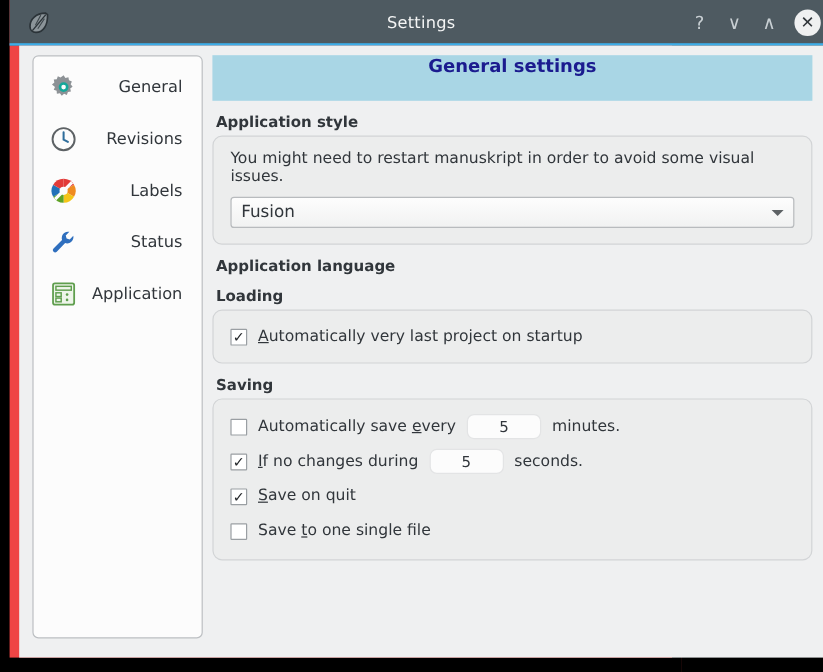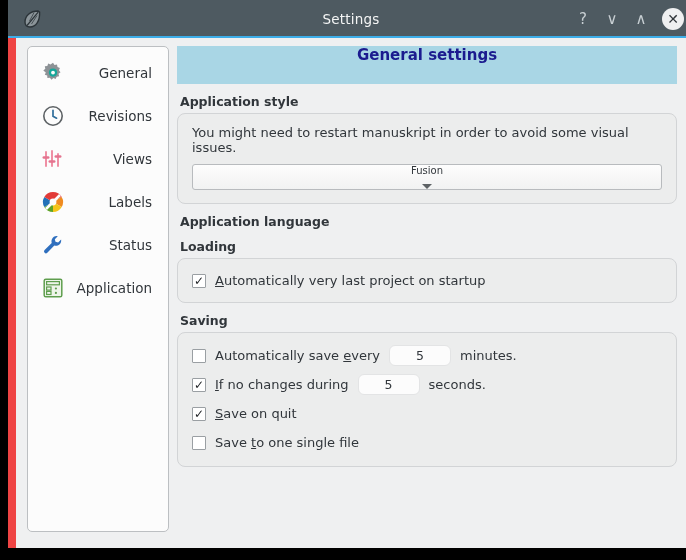--- a/index.html
+++ b/index.html
@@ -180,24 +180,23 @@
   .combo {
     box-sizing: border-box;
     height: 26px;
     width: 100%;
     background: linear-gradient(#fdfdfd, #f1f2f2);
     border: 1px solid #b8bbbe;
     border-radius: 3px;
     display: flex;
     align-items: center;
     padding: 0 8px;
-    font-size: 10px;
+    font-size: 14px;
     color: #31363b;
     cursor: default;
-    flex-direction: column;
   }
   .combo .combo-value { flex: 1; }
   .combo .arrow {
     width: 0; height: 0;
     border-left: 5px solid transparent;
     border-right: 5px solid transparent;
     border-top: 5px solid #5d6265;
   }
 
   
@@ -285,37 +284,20 @@
       <div class="side-item">
         <span class="side-icon">
           <svg width="24" height="24" viewBox="0 0 24 24">
             <circle cx="12" cy="12" r="9.2" fill="none" stroke="#5d6265" stroke-width="1.6"></circle>
             <path d="M12 6.3 V12.3 L15.6 14.2" fill="none" stroke="#2e6d9b" stroke-width="1.7" stroke-linecap="round"></path>
           </svg>
         </span>
         <span class="side-label">Revisions</span>
       </div>
 
-      <div class="side-item">
-        <span class="side-icon">
-          <svg width="24" height="24" viewBox="0 0 24 24">
-            <g stroke="#ef8fa4" stroke-width="2" stroke-linecap="round">
-              <line x1="5" y1="5" x2="5" y2="19"></line>
-              <line x1="11" y1="4" x2="11" y2="19"></line>
-              <line x1="17" y1="7" x2="17" y2="19"></line>
-            </g>
-            <g stroke="#e4748f" stroke-width="2.6" stroke-linecap="round">
-              <line x1="2.8" y1="10.5" x2="7.2" y2="10.5"></line>
-              <line x1="8.8" y1="14.5" x2="13.2" y2="14.5"></line>
-              <line x1="14.8" y1="9.5" x2="19.2" y2="9.5"></line>
-            </g>
-          </svg>
-        </span>
-        <span class="side-label">Views</span>
-      </div>
 
       <div class="side-item">
         <span class="side-icon">
           <svg width="24" height="24" viewBox="0 0 24 24">
             <g transform="translate(12,12)">
               <path d="M0 0 L0 -10 A10 10 0 0 1 8.7 -5 Z" fill="#e23b38"></path>
               <path d="M0 0 L8.7 -5 A10 10 0 0 1 8.7 5 Z" fill="#ef8b20"></path>
               <path d="M0 0 L8.7 5 A10 10 0 0 1 0 10 Z" fill="#f4c518"></path>
               <path d="M0 0 L0 10 A10 10 0 0 1 -8.7 5 Z" fill="#5fa326"></path>
               <path d="M0 0 L-8.7 5 A10 10 0 0 1 -8.7 -5 Z" fill="#2272b8"></path>

